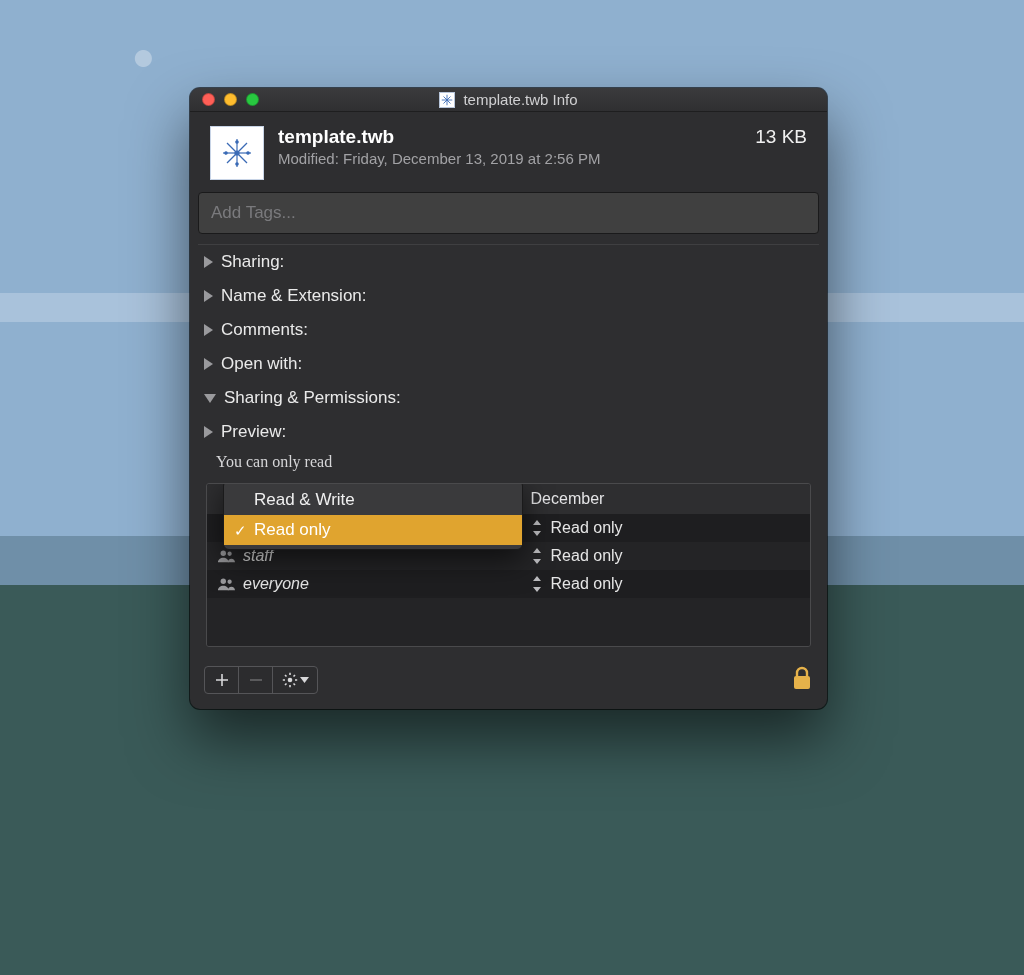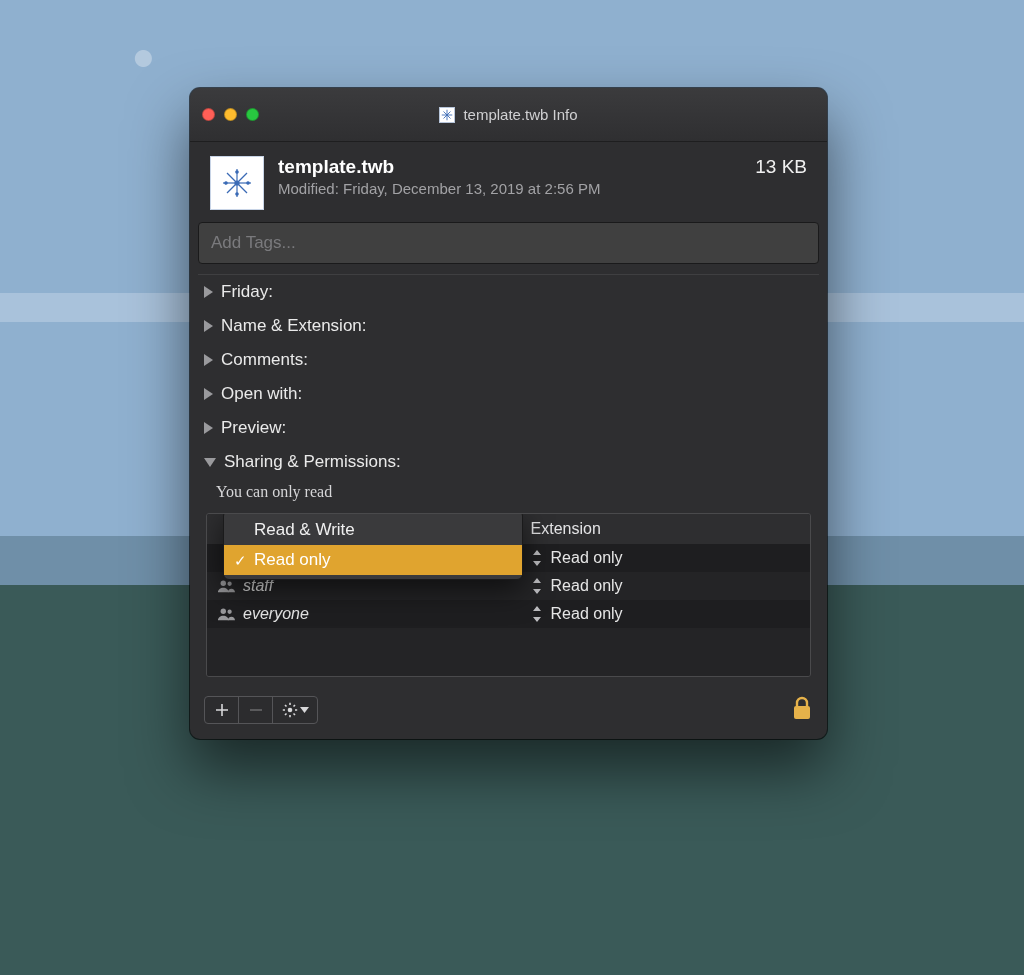--- a/index.html
+++ b/index.html
@@ -35,21 +35,21 @@
     left: 190px; top: 88px;
     width: 637px;
     background: #2e2e30;
     border-radius: 10px;
     box-shadow: 0 30px 60px rgba(0,0,0,.55), 0 0 0 1px rgba(0,0,0,.6);
     color: #e6e6e6;
     overflow: visible;
   }
 
   .titlebar {
-    height: 54px;
+    height: 24px;
     display: flex; align-items: center;
     padding: 0 12px;
     border-bottom: 1px solid #1e1e1f;
     background: linear-gradient(#3b3b3d, #2f2f31);
     border-radius: 10px 10px 0 0;
     position: relative;
   }
   .traffic { display: flex; gap: 9px; }
   .dot { width: 13px; height: 13px; border-radius: 50%; border: 1px solid rgba(0,0,0,.25); }
   .dot.red { background: #ff5f57; }
@@ -234,51 +234,51 @@
   </div>
 
   <div class="tags-box">
     <input class="tags-input" placeholder="Add Tags..." style="">
   </div>
 
   <div class="divider"></div>
 
   <div class="section">
     <span class="tri"></span>
-    <span>Friday:</span>
+    <span>Sharing:</span>
   </div>
   <div class="section">
     <span class="tri"></span>
     <span>Name &amp; Extension:</span>
   </div>
   <div class="section">
     <span class="tri"></span>
     <span>Comments:</span>
   </div>
   <div class="section">
     <span class="tri"></span>
     <span>Open with:</span>
   </div>
+  <div class="section open">
+    <span class="tri"></span>
+    <span>Sharing &amp; Permissions:</span>
+  </div>
   <div class="section">
     <span class="tri"></span>
     <span>Preview:</span>
-  </div>
-  <div class="section open">
-    <span class="tri"></span>
-    <span>Sharing &amp; Permissions:</span>
   </div>
 
   <div class="perm-note">You can only read</div>
 
   <div class="perm-table" style="position:relative;">
     <div class="perm-head">
       <div class="col name" style="visibility:hidden;">
         <span>Name</span>
       </div>
-      <div class="col priv">Extension</div>
+      <div class="col priv">December</div>
     </div>
     <div class="perm-body">
 
       <div class="row">
         <div class="cell name"></div>
         <div class="cell priv">
           <svg class="updown" viewBox="0 0 12 16">
               <path fill="currentColor" d="M6 0l4 5H2zM6 16l-4-5h8z"></path>
             </svg>
           <span>Read only</span>

